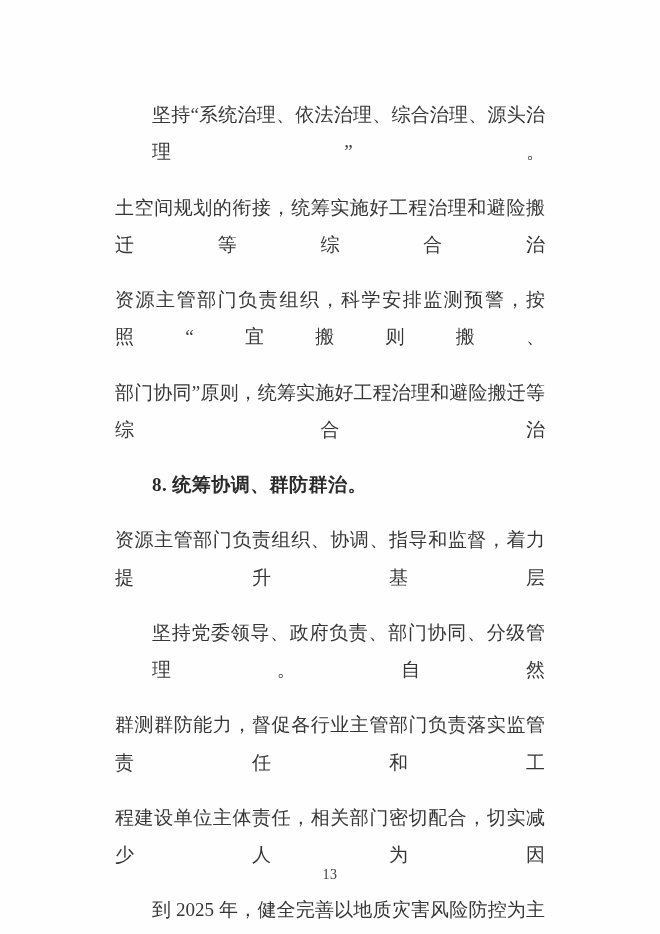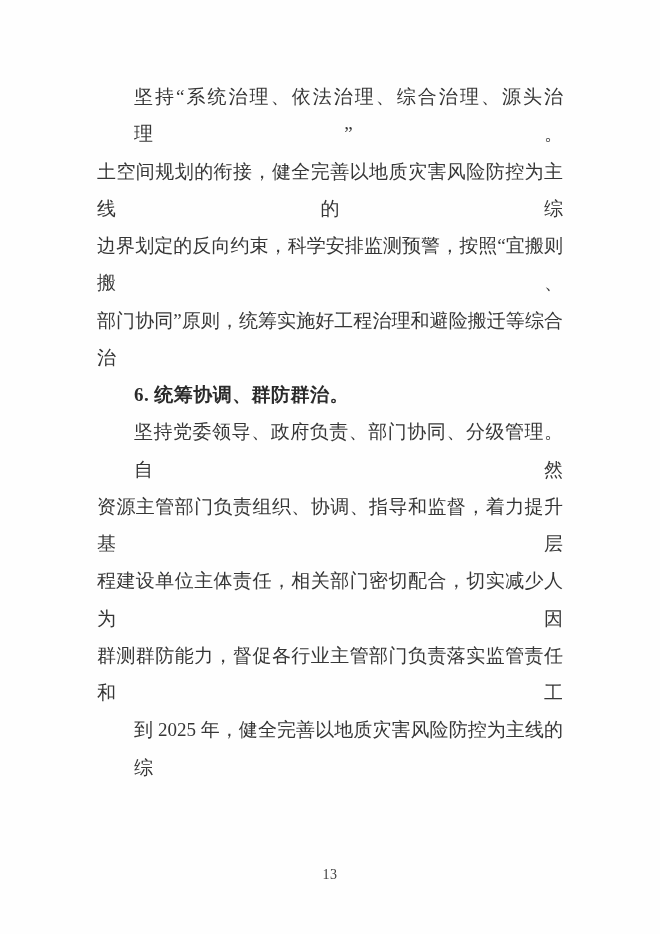--- a/index.html
+++ b/index.html
@@ -16,21 +16,21 @@
     font-family: "Liberation Serif", "DejaVu Serif", serif;
     color: #363636;
   }
   .textblock {
     position: absolute;
     left: 97px;
     top: 78px;
     width: 466px;
   }
   .ln {
-    margin: 0;
+    margin: 18px;
     padding: 0;
     font-size: 19px;
     line-height: 37.25px;
     letter-spacing: 0.45px;
     white-space: nowrap;
     text-align: left;
   }
   .ln.j {
     white-space: normal;
     text-align: justify;
@@ -56,25 +56,25 @@
     color: #3c3c3c;
     letter-spacing: 0.5px;
   }
 </style>
 </head>
 <body>
 
 <div class="page">
   <div class="textblock">
     <p class="ln ind j">坚持“系统治理、依法治理、综合治理、源头治理”。</p>
-    <p class="ln j">土空间规划的衔接，健全完善以地质灾害风险防控为主线的综</p>
-    <p class="ln j">边界划定的反向约束，科学安排监测预警，按照“宜搬则搬、</p>
+    <p class="ln j">土空间规划的衔接，统筹实施好工程治理和避险搬迁等综合治</p>
+    <p class="ln j">资源主管部门负责组织，科学安排监测预警，按照“宜搬则搬、</p>
     <p class="ln j">部门协同”原则，统筹实施好工程治理和避险搬迁等综合治</p>
-    <p class="ln ind b">6. 统筹协调、群防群治。</p>
+    <p class="ln ind b">8. 统筹协调、群防群治。</p>
+    <p class="ln j">资源主管部门负责组织、协调、指导和监督，着力提升基层</p>
     <p class="ln ind j">坚持党委领导、政府负责、部门协同、分级管理。自然</p>
-    <p class="ln j">资源主管部门负责组织、协调、指导和监督，着力提升基层</p>
+    <p class="ln j">群测群防能力，督促各行业主管部门负责落实监管责任和工</p>
     <p class="ln j">程建设单位主体责任，相关部门密切配合，切实减少人为因</p>
-    <p class="ln j">群测群防能力，督促各行业主管部门负责落实监管责任和工</p>
     <p class="ln ind j">到 2025 年，健全完善以地质灾害风险防控为主线的综</p>
 
   </div>
   <div class="pageno">13</div>
 </div>
 
 </body></html>

